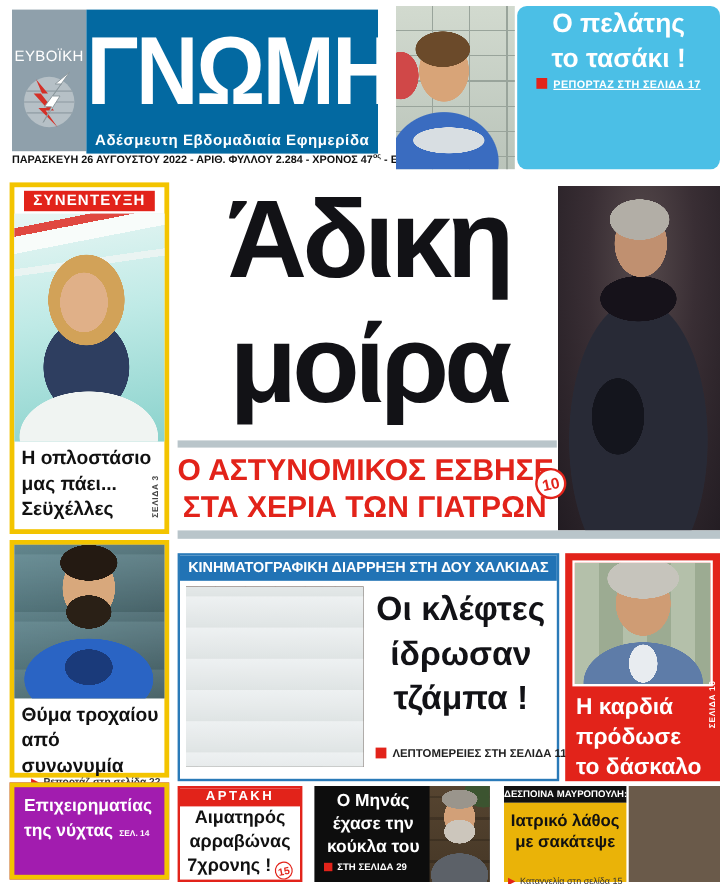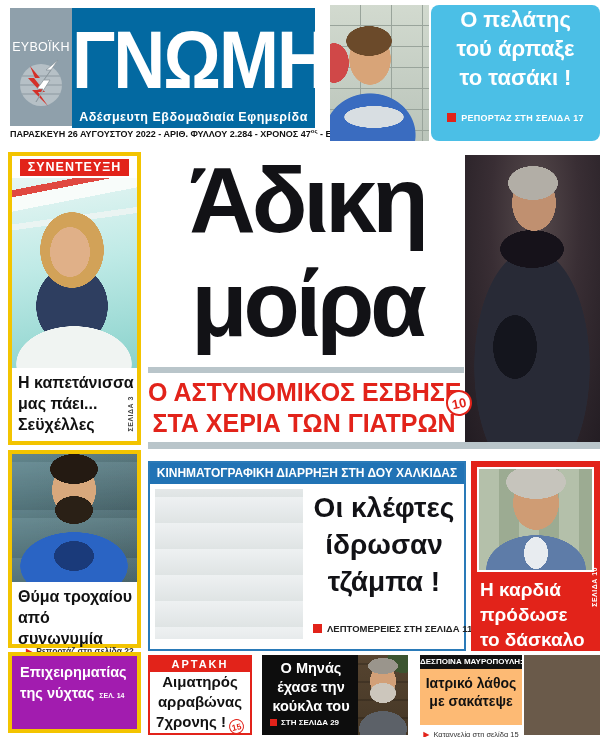--- a/index.html
+++ b/index.html
@@ -13,21 +13,21 @@
   .logo-box svg { margin-top:4px; }
   .title-box { left:72px; top:8px; width:243px; height:120px; background:#0369a1; text-align:center; }
   .title-gnomi { color:#fff; font-weight:bold; font-size:72px; line-height:92px; letter-spacing:-2px; transform:scaleY(1.12); transform-origin:center top; }
   .title-sub { position:absolute; left:0; right:0; bottom:4px; color:#fff; font-weight:bold; font-size:12.5px; letter-spacing:.5px; white-space:nowrap; }
   .dateline { left:10px; top:128px; width:330px; font-size:9px; font-weight:bold; color:#111; white-space:nowrap; }
   .dateline sup { font-size:6px; }
 
   
   .cyan-box { left:431px; top:5px; width:169px; height:136px; background:#4bbfe6; border-radius:8px; text-align:center; padding-top:0; }
   .cyan-line { color:#fff; font-weight:bold; font-size:22px; line-height:29px; white-space:nowrap; }
-  .cyan-kicker { margin-top:21px; color:#fff; font-weight:bold; font-size:9px; letter-spacing:.3px; white-space:nowrap; }
+  .cyan-kicker { margin-top:2px; color:#fff; font-weight:bold; font-size:9px; letter-spacing:.3px; white-space:nowrap;text-decoration:underline; }
 
   
   .sq { display:inline-block; width:9px; height:9px; background:#e2231a; margin-right:5px; vertical-align:-1px; }
   .arr::before { content:"\25B6"; color:#e2231a; font-size:8px; margin-right:4px; }
   .pgc { border:2px solid #e2231a; color:#e2231a; background:#fff; border-radius:50%; font-weight:bold;
          display:flex; align-items:center; justify-content:center; transform:rotate(-12deg); }
   .vlabel { writing-mode:vertical-rl; transform:rotate(180deg); font-size:7px; font-weight:bold; color:#444; letter-spacing:.5px; }
   .rule { background:#b9c5ca; }
 
   
@@ -68,21 +68,21 @@
   .artaki-head { background:#e2231a; color:#fff; font-weight:bold; font-size:11px; letter-spacing:2px; height:15px; line-height:15px; }
   .artaki-line { color:#111; font-weight:bold; font-size:15px; line-height:20px; white-space:nowrap; }
   .badge15 { display:inline-flex; width:15px; height:15px; font-size:8.5px; border-width:1.5px; vertical-align:-2px; margin-left:3px; }
   .minas-box { left:262px; top:655px; width:146px; height:80px; background:#0d0d0d; }
   .minas-text { position:absolute; left:2px; top:4px; width:94px; text-align:center; color:#fff; font-weight:bold;
                 font-size:14.5px; line-height:19px; white-space:nowrap; }
   .minas-kicker { position:absolute; left:8px; top:63px; color:#fff; font-weight:bold; font-size:8px; white-space:nowrap; }
   .minas-kicker .sq { width:7px; height:7px; margin-right:4px; }
   .mav-header { left:420px; top:655px; width:102px; height:14px; background:#111; color:#fff; font-weight:bold;
                 font-size:8px; text-align:center; line-height:14px; white-space:nowrap; }
-  .mav-box { left:420px; top:669px; width:102px; height:56px; background:#fdba74; text-align:center; padding-top:5px; }
+  .mav-box { left:420px; top:669px; width:102px; height:66px; background:#eab308; text-align:center; padding-top:5px; }
   .mav-line { color:#111; font-weight:bold; font-size:14px; line-height:18px; white-space:nowrap; }
   .mav-kicker { margin-top:20px; font-size:7.5px; font-weight:normal; color:#333; white-space:nowrap; }
 
   
   .ph { background-repeat:no-repeat; }
   .ph-ashtray { left:330px; top:5px; width:99px; height:136px;
     background:
       radial-gradient(ellipse 30px 11px at 44px 112px, #d8dee2 98%, #0000) ,
       radial-gradient(ellipse 46px 42px at 40px 130px, #3a6cc0 98%, #0000),
       radial-gradient(ellipse 23px 15px at 39px 36px, #6b4a2a 98%, #0000),
@@ -172,30 +172,29 @@
   </div>
   <div class="abs title-box">
     <div class="title-gnomi">ΓΝΩΜΗ</div>
     <div class="title-sub">Αδέσμευτη Εβδομαδιαία Εφημερίδα</div>
   </div>
   <div class="abs dateline"><span>ΠΑΡΑΣΚΕΥΗ 26 ΑΥΓΟΥΣΤΟΥ 2022 - ΑΡΙΘ. ΦΥΛΛΟΥ 2.284 - ΧΡΟΝΟΣ 47</span><sup>ος</sup><span> - ΕΥΡΩ 1,30</span></div>
 
   <div class="abs ph ph-ashtray"></div>
   <div class="abs cyan-box">
     <div class="cyan-line">Ο πελάτης</div>
-    <div class="cyan-line">τού άρπαξε</div>
     <div class="cyan-line">το τασάκι !</div>
     <div class="cyan-kicker"><span class="sq"></span><span>ΡΕΠΟΡΤΑΖ ΣΤΗ ΣΕΛΙΔΑ 17</span></div>
   </div>
 
   <div class="abs ybox interview-box">
     <div class="badge">ΣΥΝΕΝΤΕΥΞΗ</div>
     <div class="ph ph-captain"></div>
     <div class="cap-caption">
-      <div>Η καπετάνισσα</div>
+      <div>Η οπλοστάσιο</div>
       <div>μας πάει...</div>
       <div>Σεϋχέλλες</div>
     </div>
     <span class="vlabel" style="position:absolute; right:3px; bottom:10px;">ΣΕΛΙΔΑ 3</span>
   </div>
 
   <div class="abs headline">
     <div>Άδικη</div>
     <div>μοίρα</div>
   </div>

